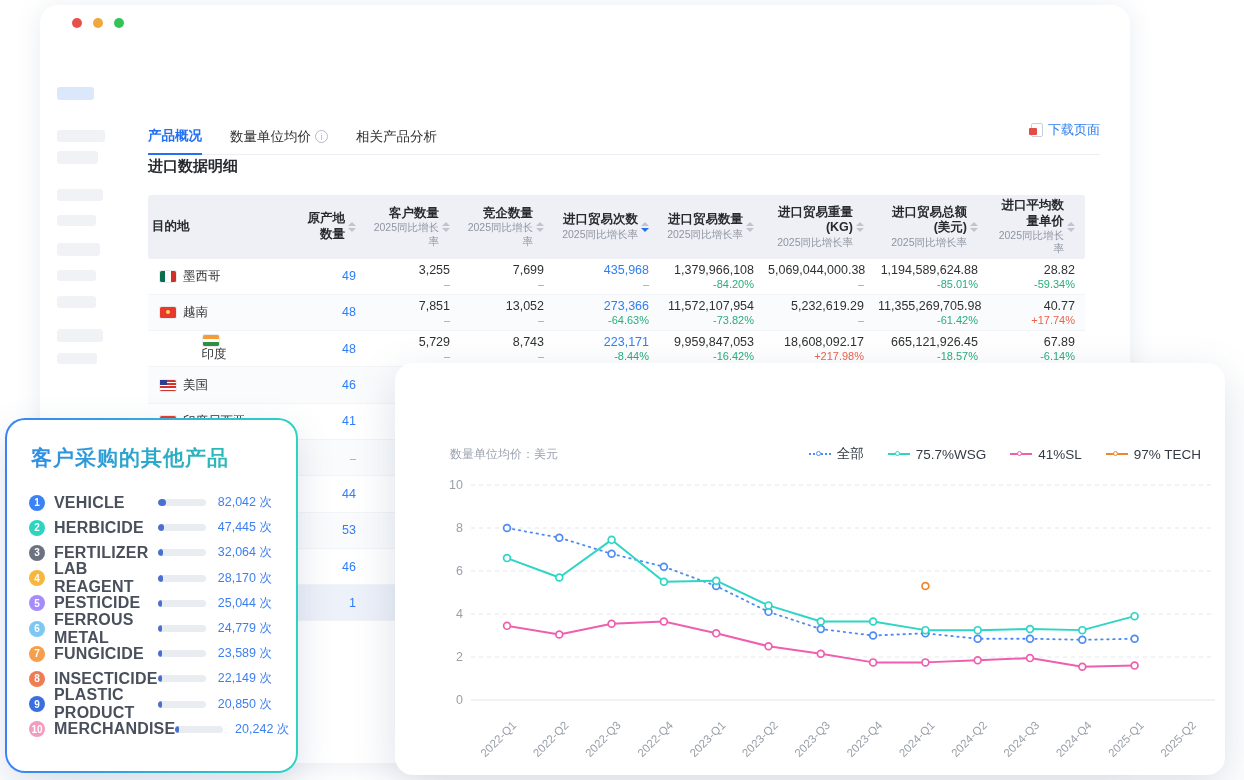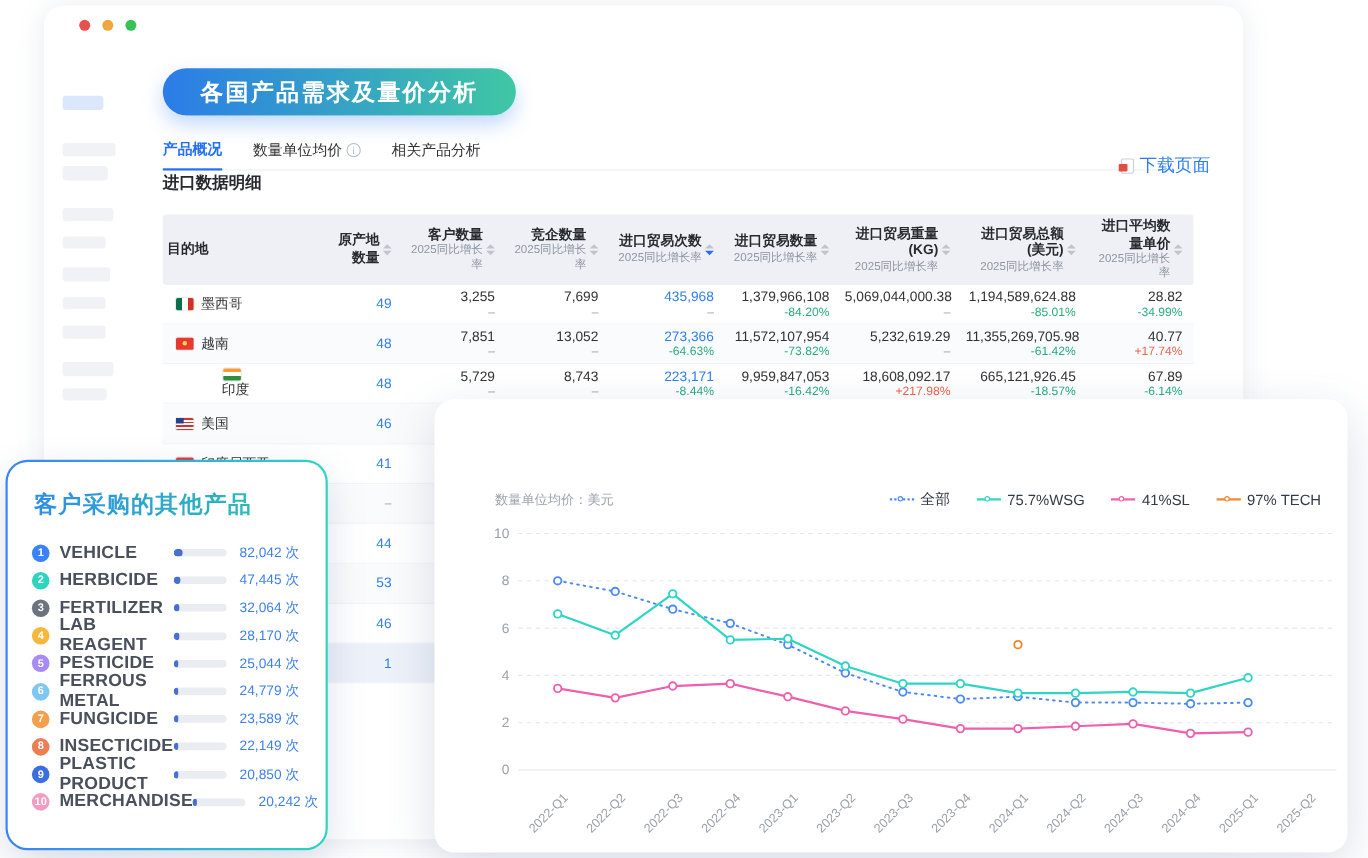--- a/index.html
+++ b/index.html
@@ -22,22 +22,22 @@
     background:linear-gradient(90deg,#2b7ce8,#3fc7a4);
     box-shadow:0 8px 18px rgba(46,127,240,.30); }
 
   
   .tabs { position:absolute; left:108px; top:122px; width:952px; height:28px;
     border-bottom:1px solid #ebeef3; display:flex; align-items:center; gap:28px; }
   .tab { font-size:13.5px; color:#303133; cursor:pointer; display:flex; align-items:center; gap:4px; padding-bottom:8px; }
   .tab.active { color:#2470f2; font-weight:bold; border-bottom:2.5px solid #2470f2; margin-bottom:-1.5px; }
   .info-i { width:13px; height:13px; border:1px solid #b6bcc6; border-radius:50%; color:#b6bcc6;
     font-size:9px; display:inline-flex; align-items:center; justify-content:center; font-style:normal; }
-  .dl-page { position:absolute; right:30px; top:135px; display:flex; align-items:center; gap:5px;
-    color:#2b7cf0; font-size:16px; cursor:pointer; }
+  .dl-page { position:absolute; right:30px; top:116px; display:flex; align-items:center; gap:5px;
+    color:#2b7cf0; font-size:13px; cursor:pointer; }
   .doc-ico { width:12px; height:14px; background:#fff; border:1px solid #c9cfda; border-radius:2px; position:relative; }
   .doc-ico::after { content:""; position:absolute; left:-3px; bottom:1px; width:8px; height:7px; background:#e34d43; border-radius:1px; }
 
   
   .section-row { position:absolute; left:108px; top:152px; width:952px; display:flex; align-items:center; }
   .section-title { font-size:15px; font-weight:bold; color:#26292e; }
   .section-ctrls { margin-left:auto; display:flex; gap:10px; }
   .time-select { height:27px; padding:0 10px; border:1px solid #dcdfe6; border-radius:4px;
     font-size:12px; color:#606266; display:flex; align-items:center; gap:10px; background:#fff; cursor:pointer; }
   .chev { width:7px; height:7px; border-right:1.5px solid #aeb3bc; border-bottom:1.5px solid #aeb3bc;
@@ -130,21 +130,20 @@
       <span class="skel" style="left:17px;top:146px;width:41px;height:13px"></span>
       <span class="skel" style="left:17px;top:184px;width:46px;height:12px"></span>
       <span class="skel" style="left:17px;top:210px;width:39px;height:11px"></span>
       <span class="skel" style="left:17px;top:238px;width:43px;height:13px"></span>
       <span class="skel" style="left:17px;top:265px;width:39px;height:11px"></span>
       <span class="skel" style="left:17px;top:291px;width:39px;height:12px"></span>
       <span class="skel" style="left:17px;top:324px;width:46px;height:13px"></span>
       <span class="skel" style="left:17px;top:348px;width:40px;height:11px"></span>
     </div>
 
-    <div class="title-pill">各国产品需求及量价分析</div>
 
     <div class="tabs">
       <span class="tab active">
           <span>产品概况</span>
         </span>
       <span class="tab">
           <span>数量单位均价</span>
           <i class="info-i">i</i>
         </span>
       <span class="tab">
@@ -250,21 +249,21 @@
             <div class="td" style="width: 110px;">
               <div class="v">5,069,044,000.38</div>
               <div class="s d">–</div>
             </div>
             <div class="td" style="width: 114px;">
               <div class="v">1,194,589,624.88</div>
               <div class="s n">-85.01%</div>
             </div>
             <div class="td" style="width: 97px;">
               <div class="v">28.82</div>
-              <div class="s n">-34.99%</div>
+              <div class="s n">-59.34%</div>
             </div>
           </div>
           <div class="tr">
             <div class="td name" style="width: 130px;">
               <span class="flag vietnam"></span>
               <span>越南</span>
             </div>
             <div class="td" style="width: 88px;">
               <div class="v blue">48</div>
             </div>

